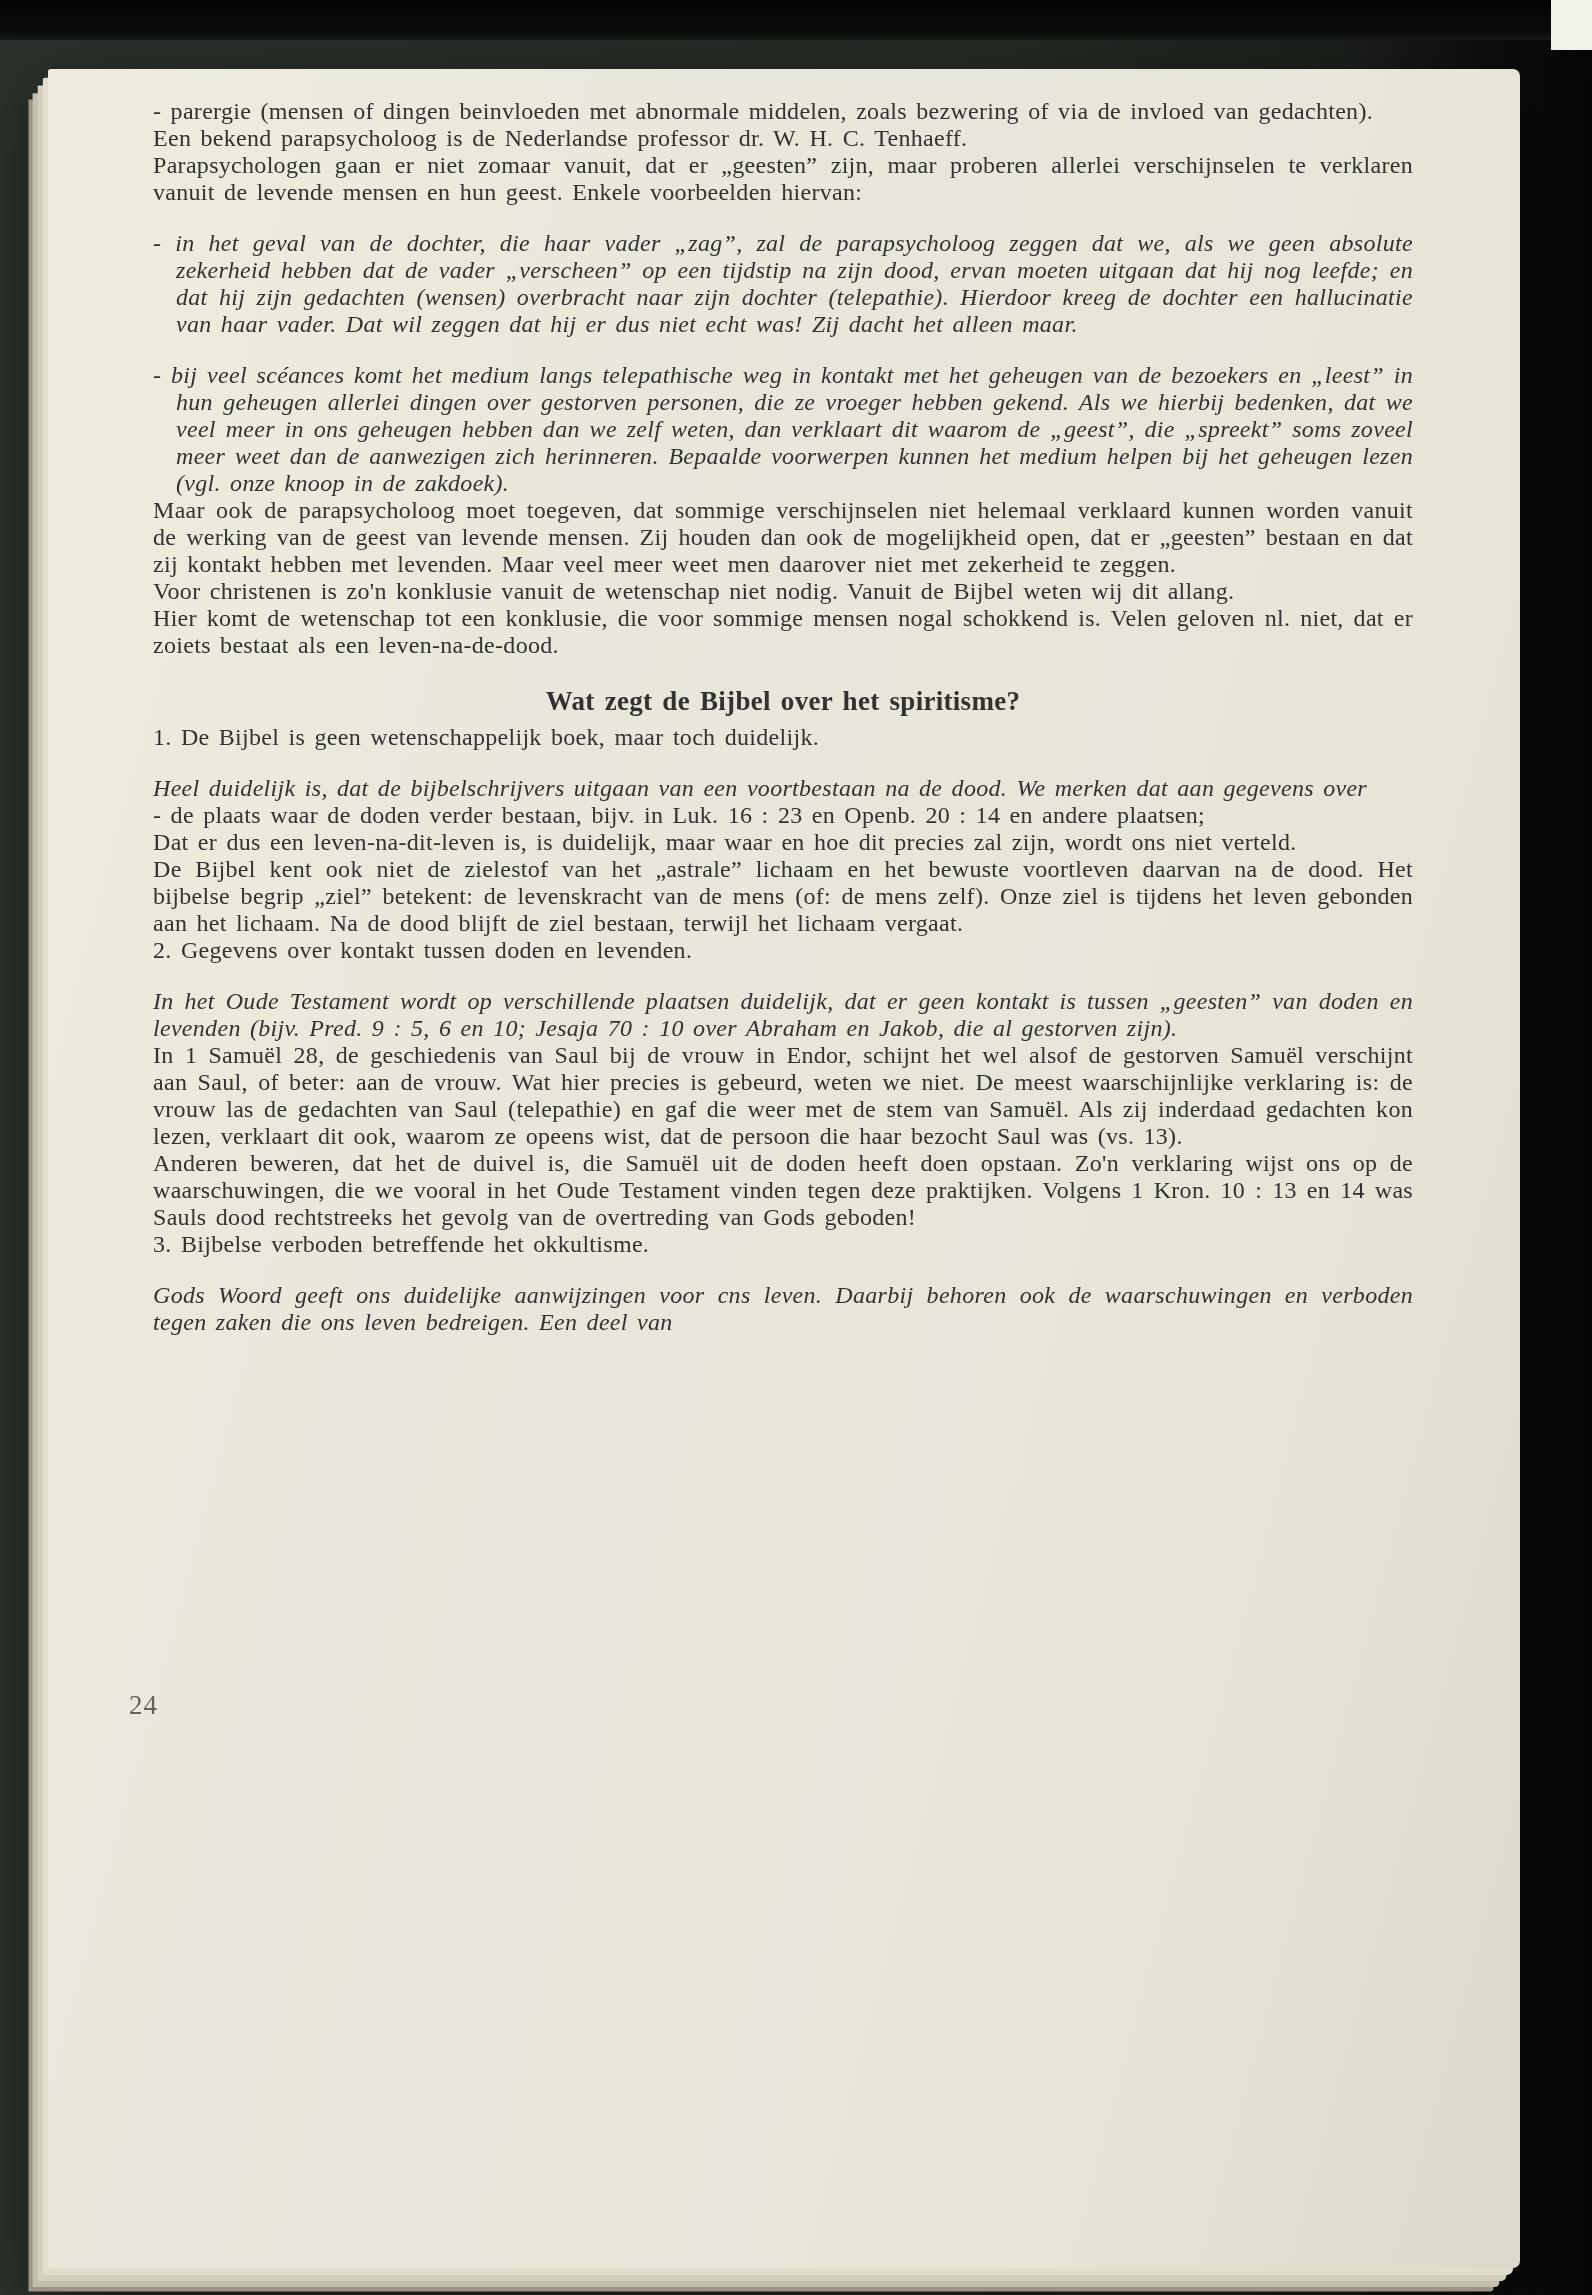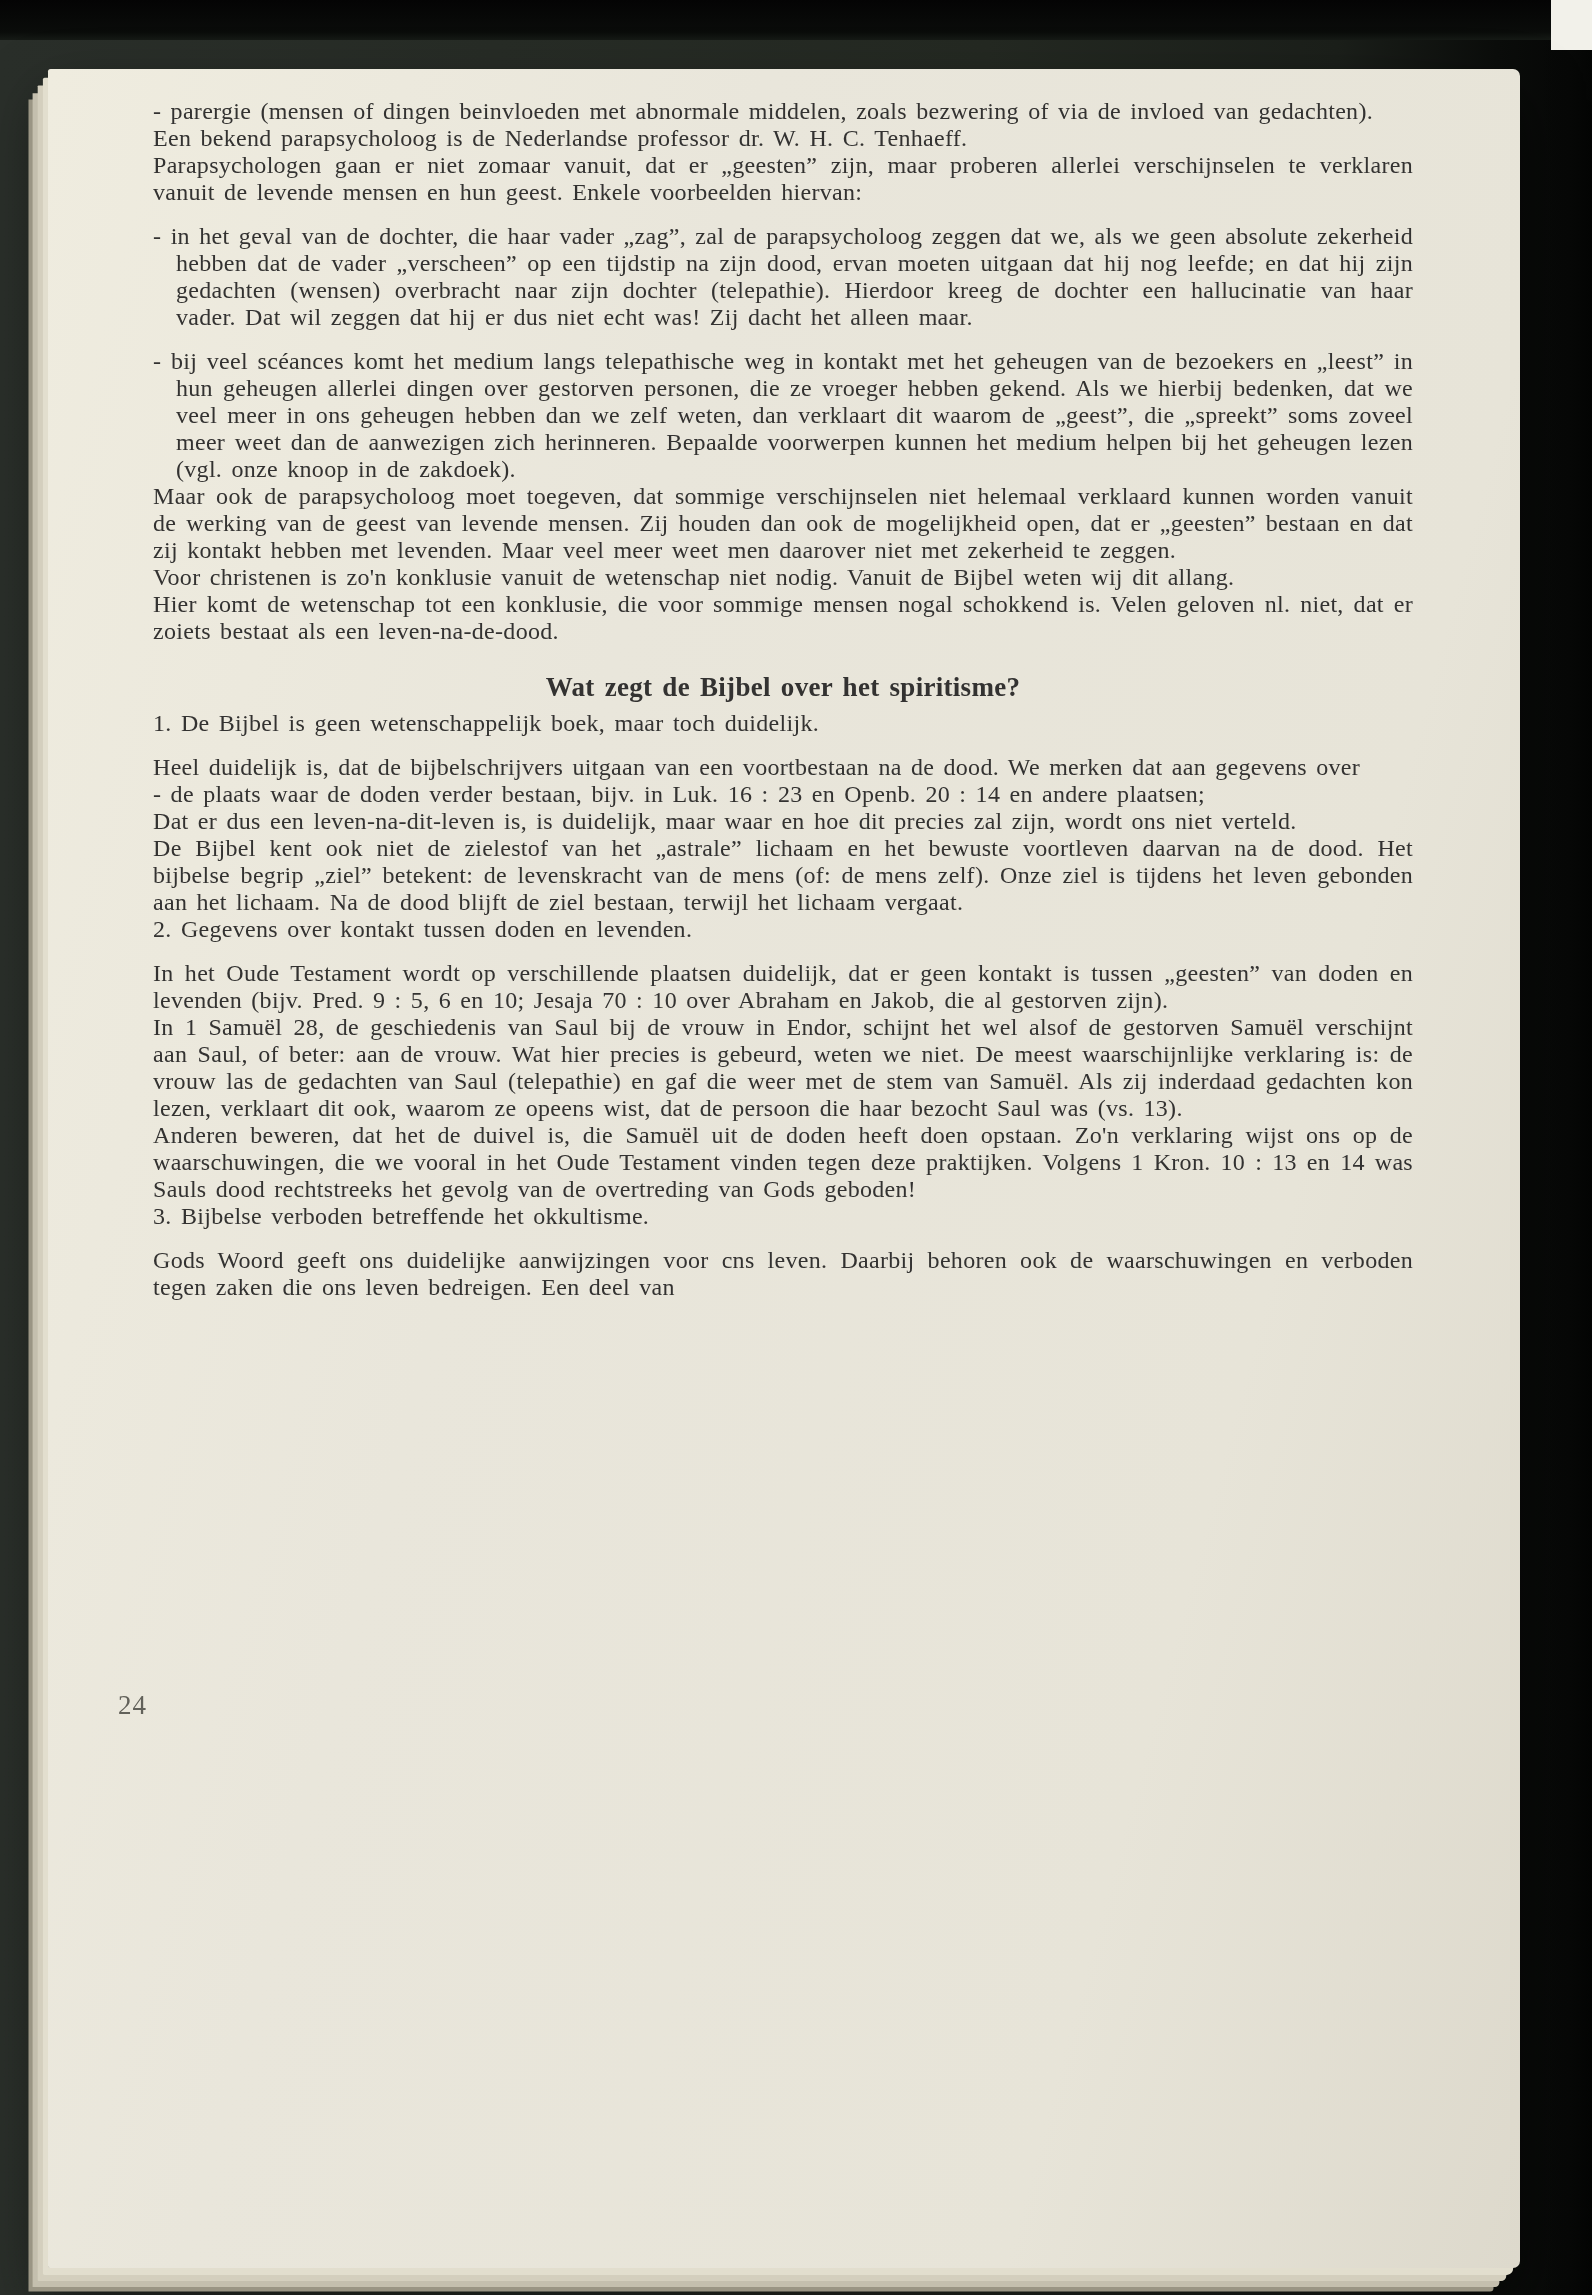--- a/index.html
+++ b/index.html
@@ -71,35 +71,35 @@
   }
   .blk {
     margin: 0;
     text-align: justify;
   }
   .li {
     padding-left: 23px;
     text-indent: -23px;
   }
   .gap    { }
-  .gap-sm { margin-top: 17px; }
+  .gap-sm { margin-top: 24px; font-style: italic; }
   .hd {
     font-weight: bold;
     font-size: 27px;
     letter-spacing: 0.3px;
     margin-top: 29px;
     margin-bottom: 8.6px;
     text-align: center;
   }
   .num {
   }
 
   .page-number {
     position: absolute;
-    left: 70px;
+    left: 81px;
     top: 1621px;
     font-size: 27px;
     color: #62615a;
     letter-spacing: 0.9px;
   }
 </style>
 </head>
 <body>
 
 <div class="backdrop"></div>

